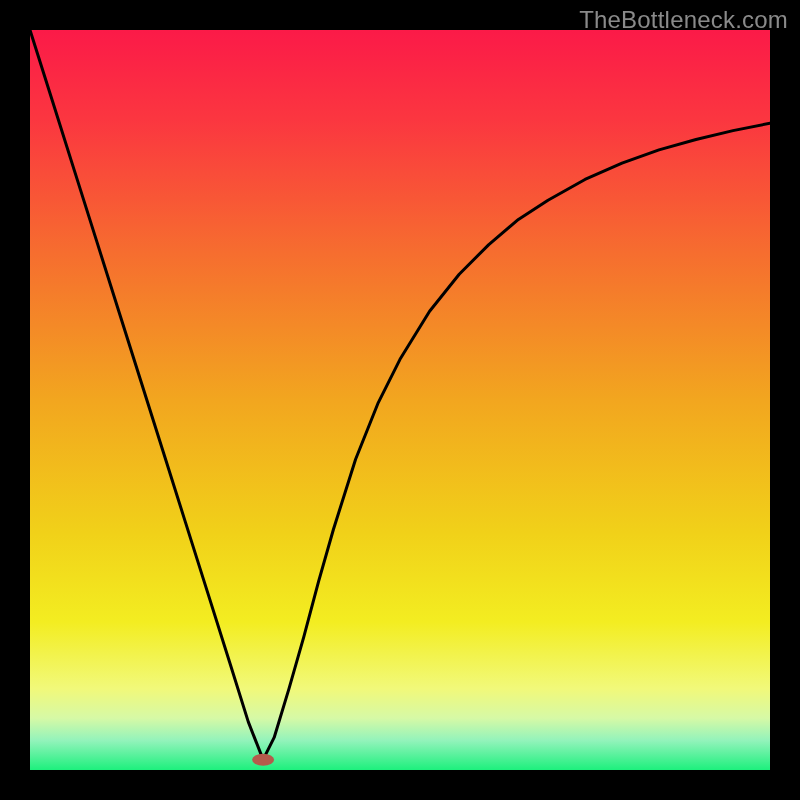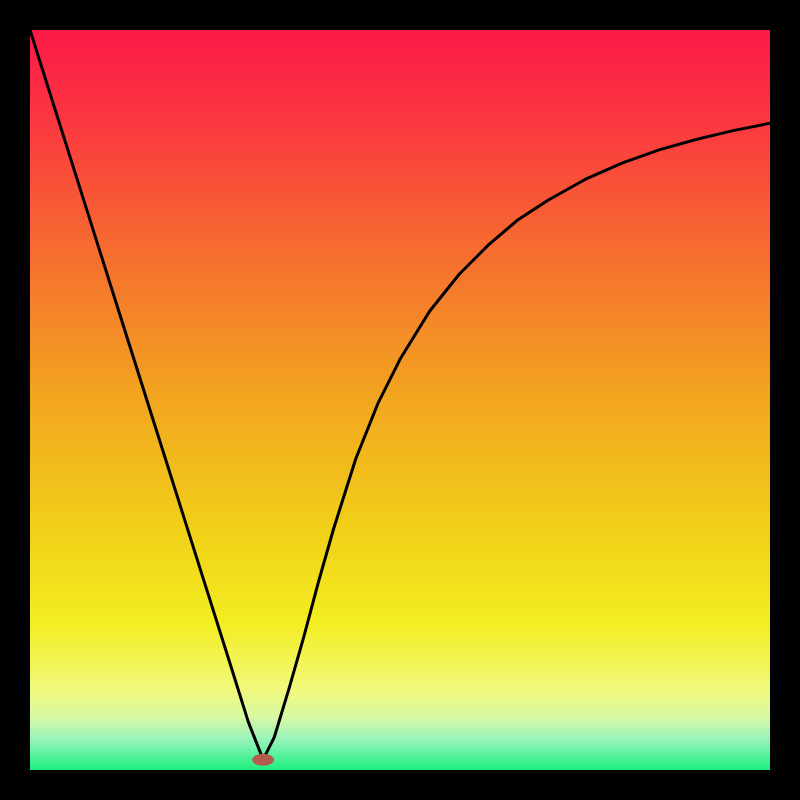--- a/index.html
+++ b/index.html
@@ -34,20 +34,21 @@
     letter-spacing: 0.2px;
     z-index: 5;
   }
   svg { display: block; }
 </style>
 </head>
 <body>
 
 <div class="stage">
 
+  <div class="watermark">TheBottleneck.com</div>
 
   <div class="plot-area">
     <svg id="chart-svg" width="740" height="740" viewBox="0 0 740 740" preserveAspectRatio="none">
       <defs>
         <linearGradient id="bg-grad" x1="0" y1="0" x2="0" y2="1">
             <stop offset="0%" stop-color="#fb1a48"></stop>
             <stop offset="12%" stop-color="#fb3640"></stop>
             <stop offset="30%" stop-color="#f66d2f"></stop>
             <stop offset="50%" stop-color="#f2a61f"></stop>
             <stop offset="68%" stop-color="#f1d119"></stop>

